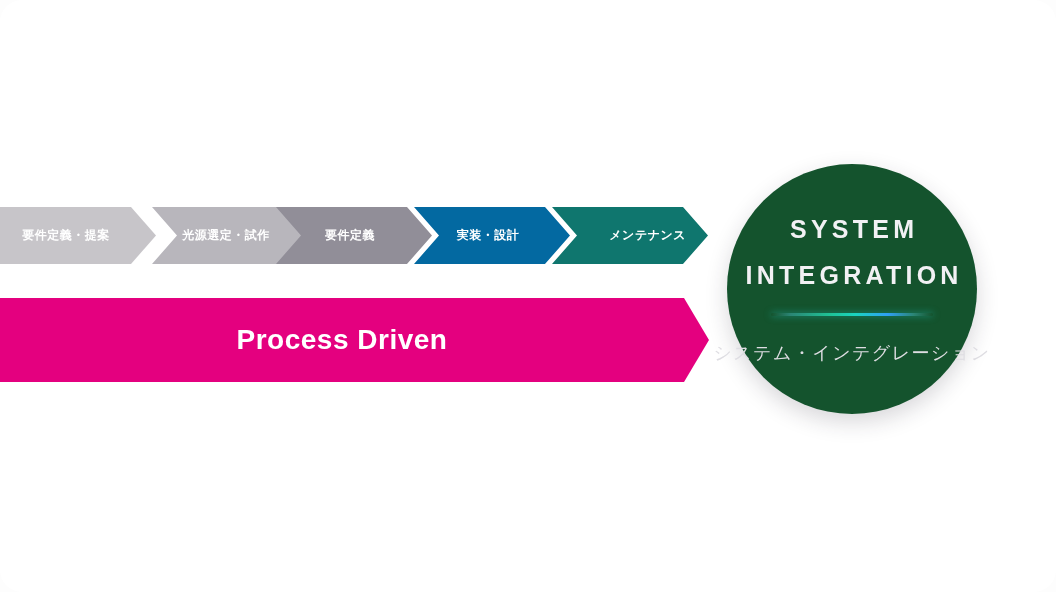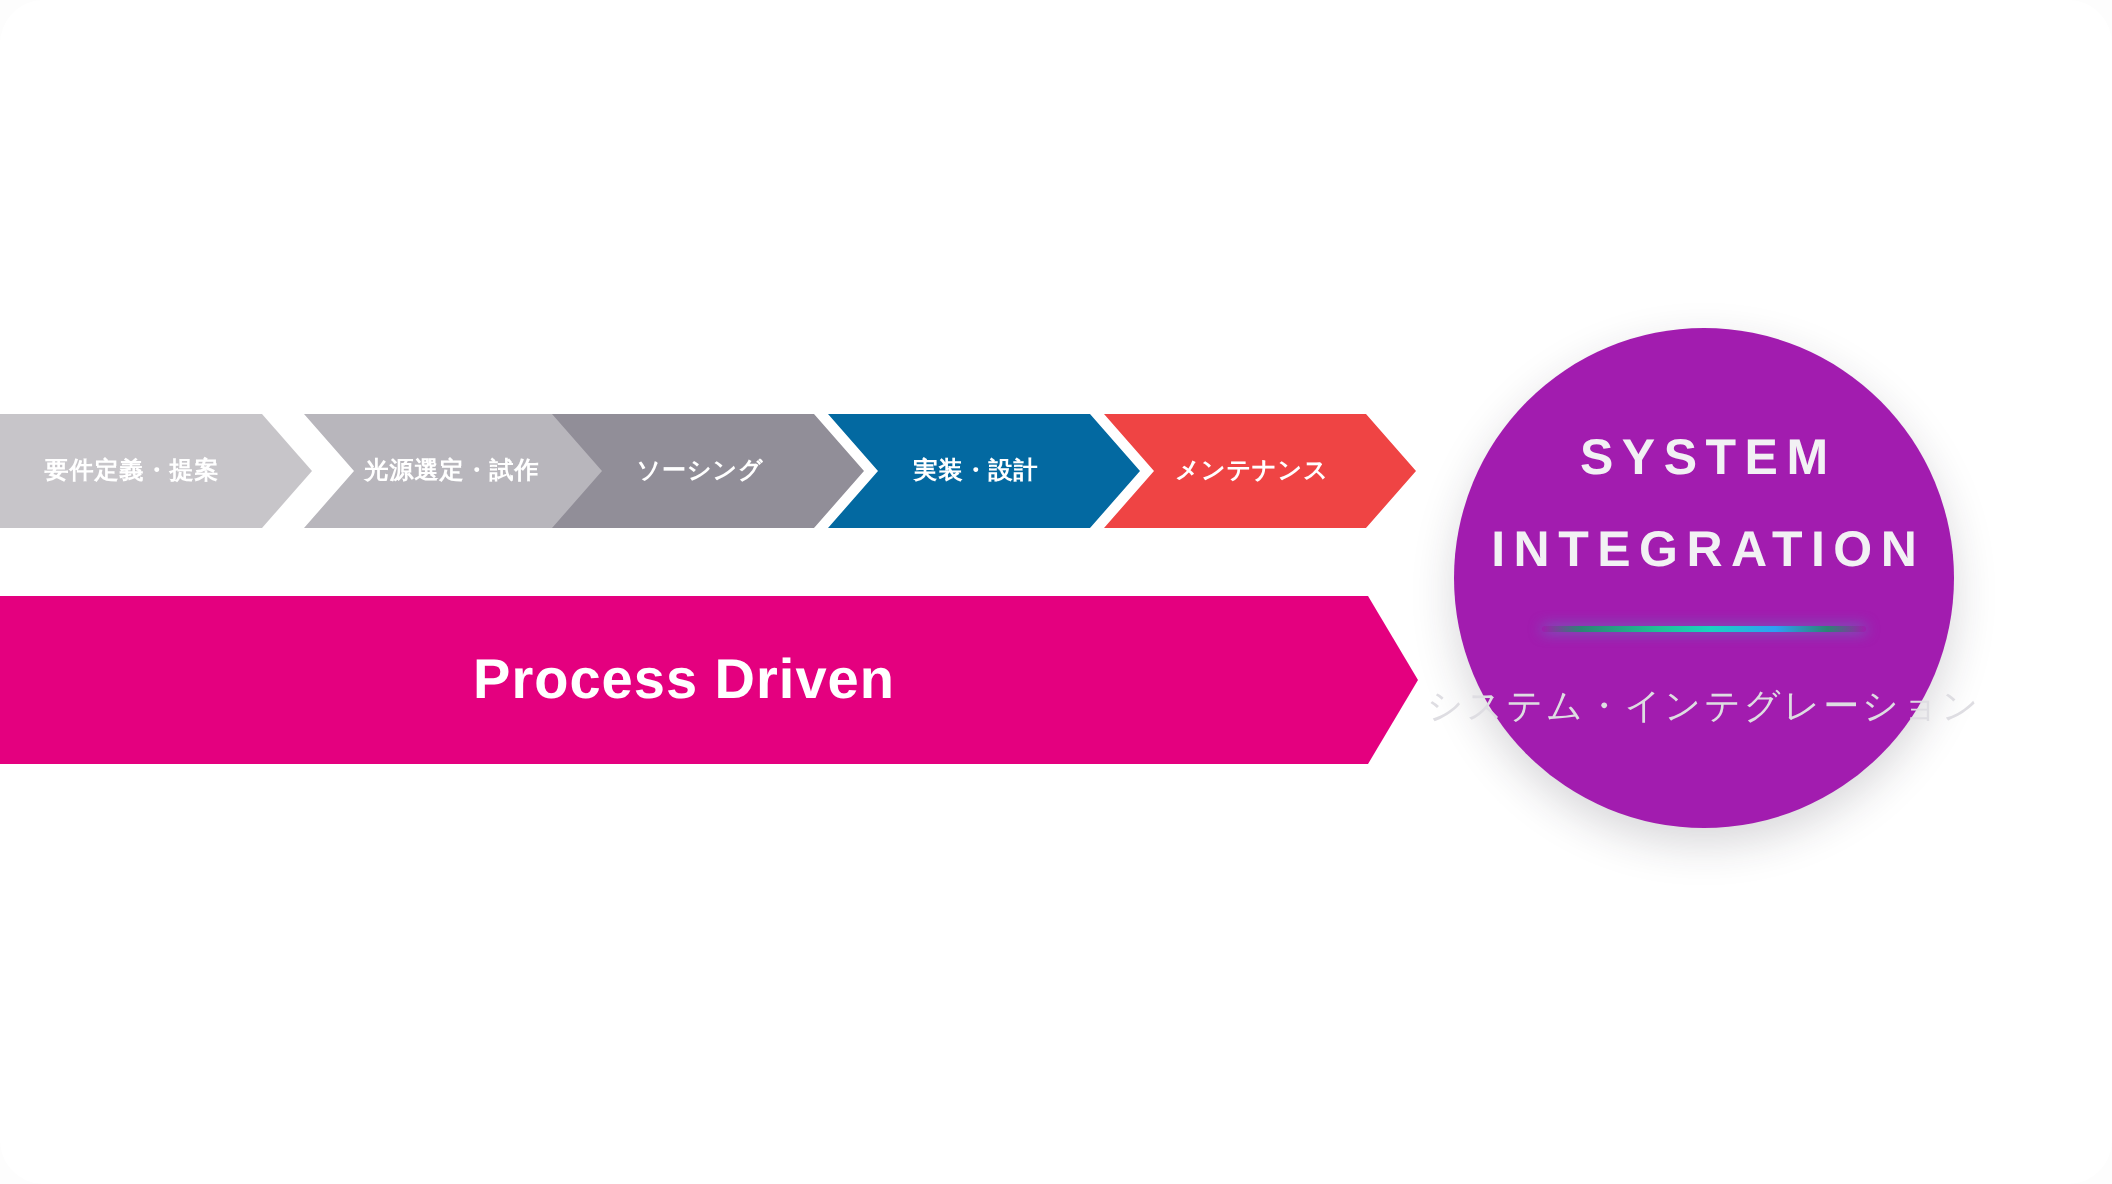--- a/index.html
+++ b/index.html
@@ -96,34 +96,34 @@
 <div class="card">
   <div class="diagram">
 
     <div class="chev first" style="left: 0px; background: rgb(199, 197, 201);">
       <span>要件定義・提案</span>
     </div>
     <div class="chev" style="left: 152px; background: rgb(184, 182, 188);">
       <span>光源選定・試作</span>
     </div>
     <div class="chev" style="left: 276px; background: rgb(145, 142, 152);">
-      <span>ソーシング</span>
+      <span>要件定義</span>
     </div>
     <div class="chev" style="left: 414px; background: #0369a1;">
       <span>実装・設計</span>
     </div>
-    <div class="chev" style="left: 552px; background: #ef4444;">
+    <div class="chev" style="left: 552px; background: #0f766e; justify-content: flex-end;">
       <span>メンテナンス</span>
     </div>
 
     <div class="big-arrow" style="background: rgb(228, 0, 127);">
       <span class="label" style="color: rgb(255, 255, 255);">Process Driven</span>
     </div>
 
-    <div class="badge" style="background: #a21caf; gap: 12px;">
+    <div class="badge" style="background: #14532d; gap: 12px;">
       <div class="title">SYSTEM</div>
       <div class="title">INTEGRATION</div>
       <div class="divider"></div>
       <div class="subtitle">システム・インテグレーション</div>
     </div>
 
   </div>
 </div>
 
 </body></html>

